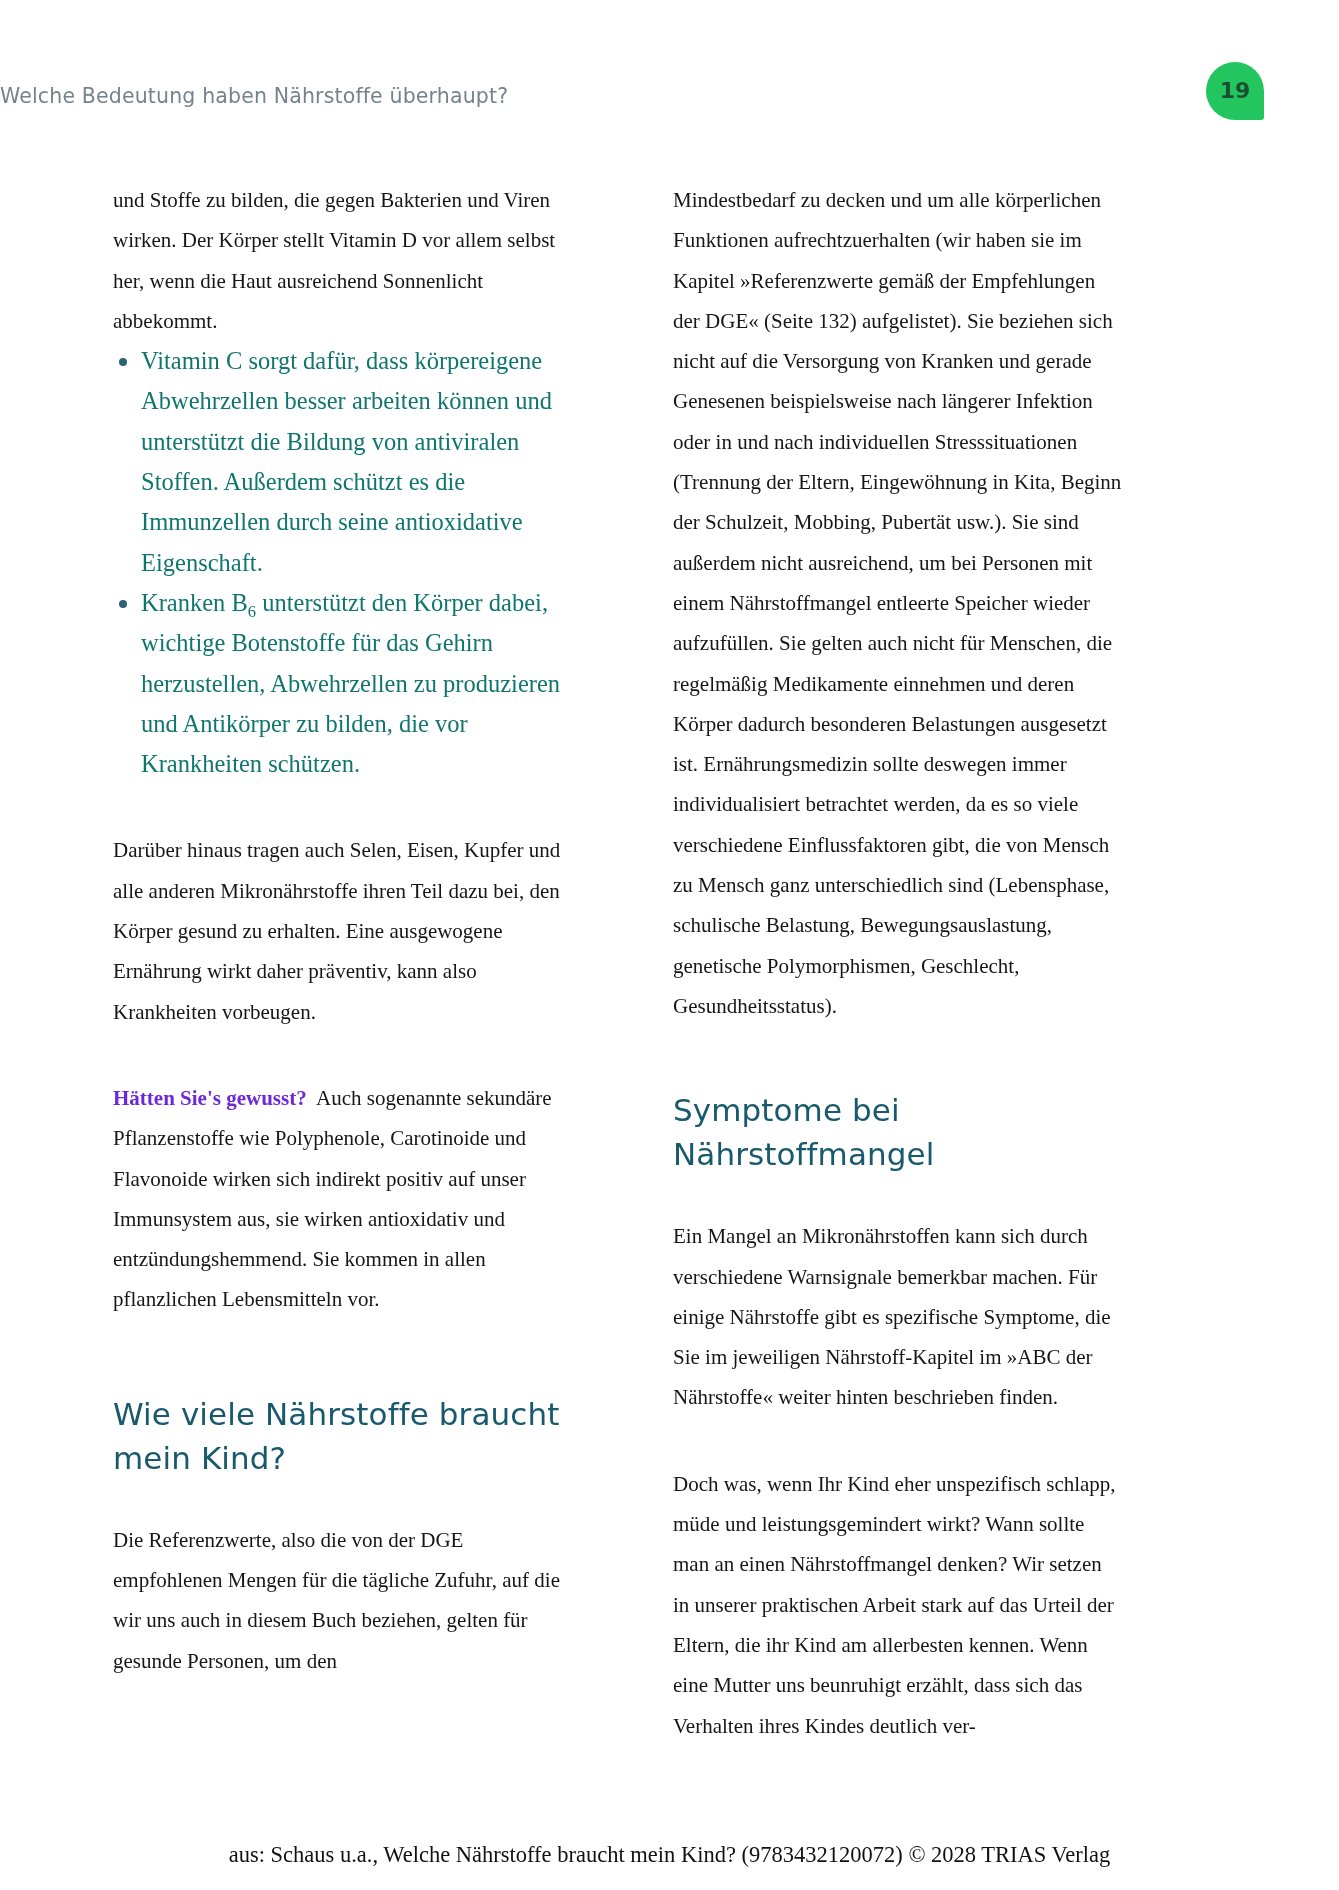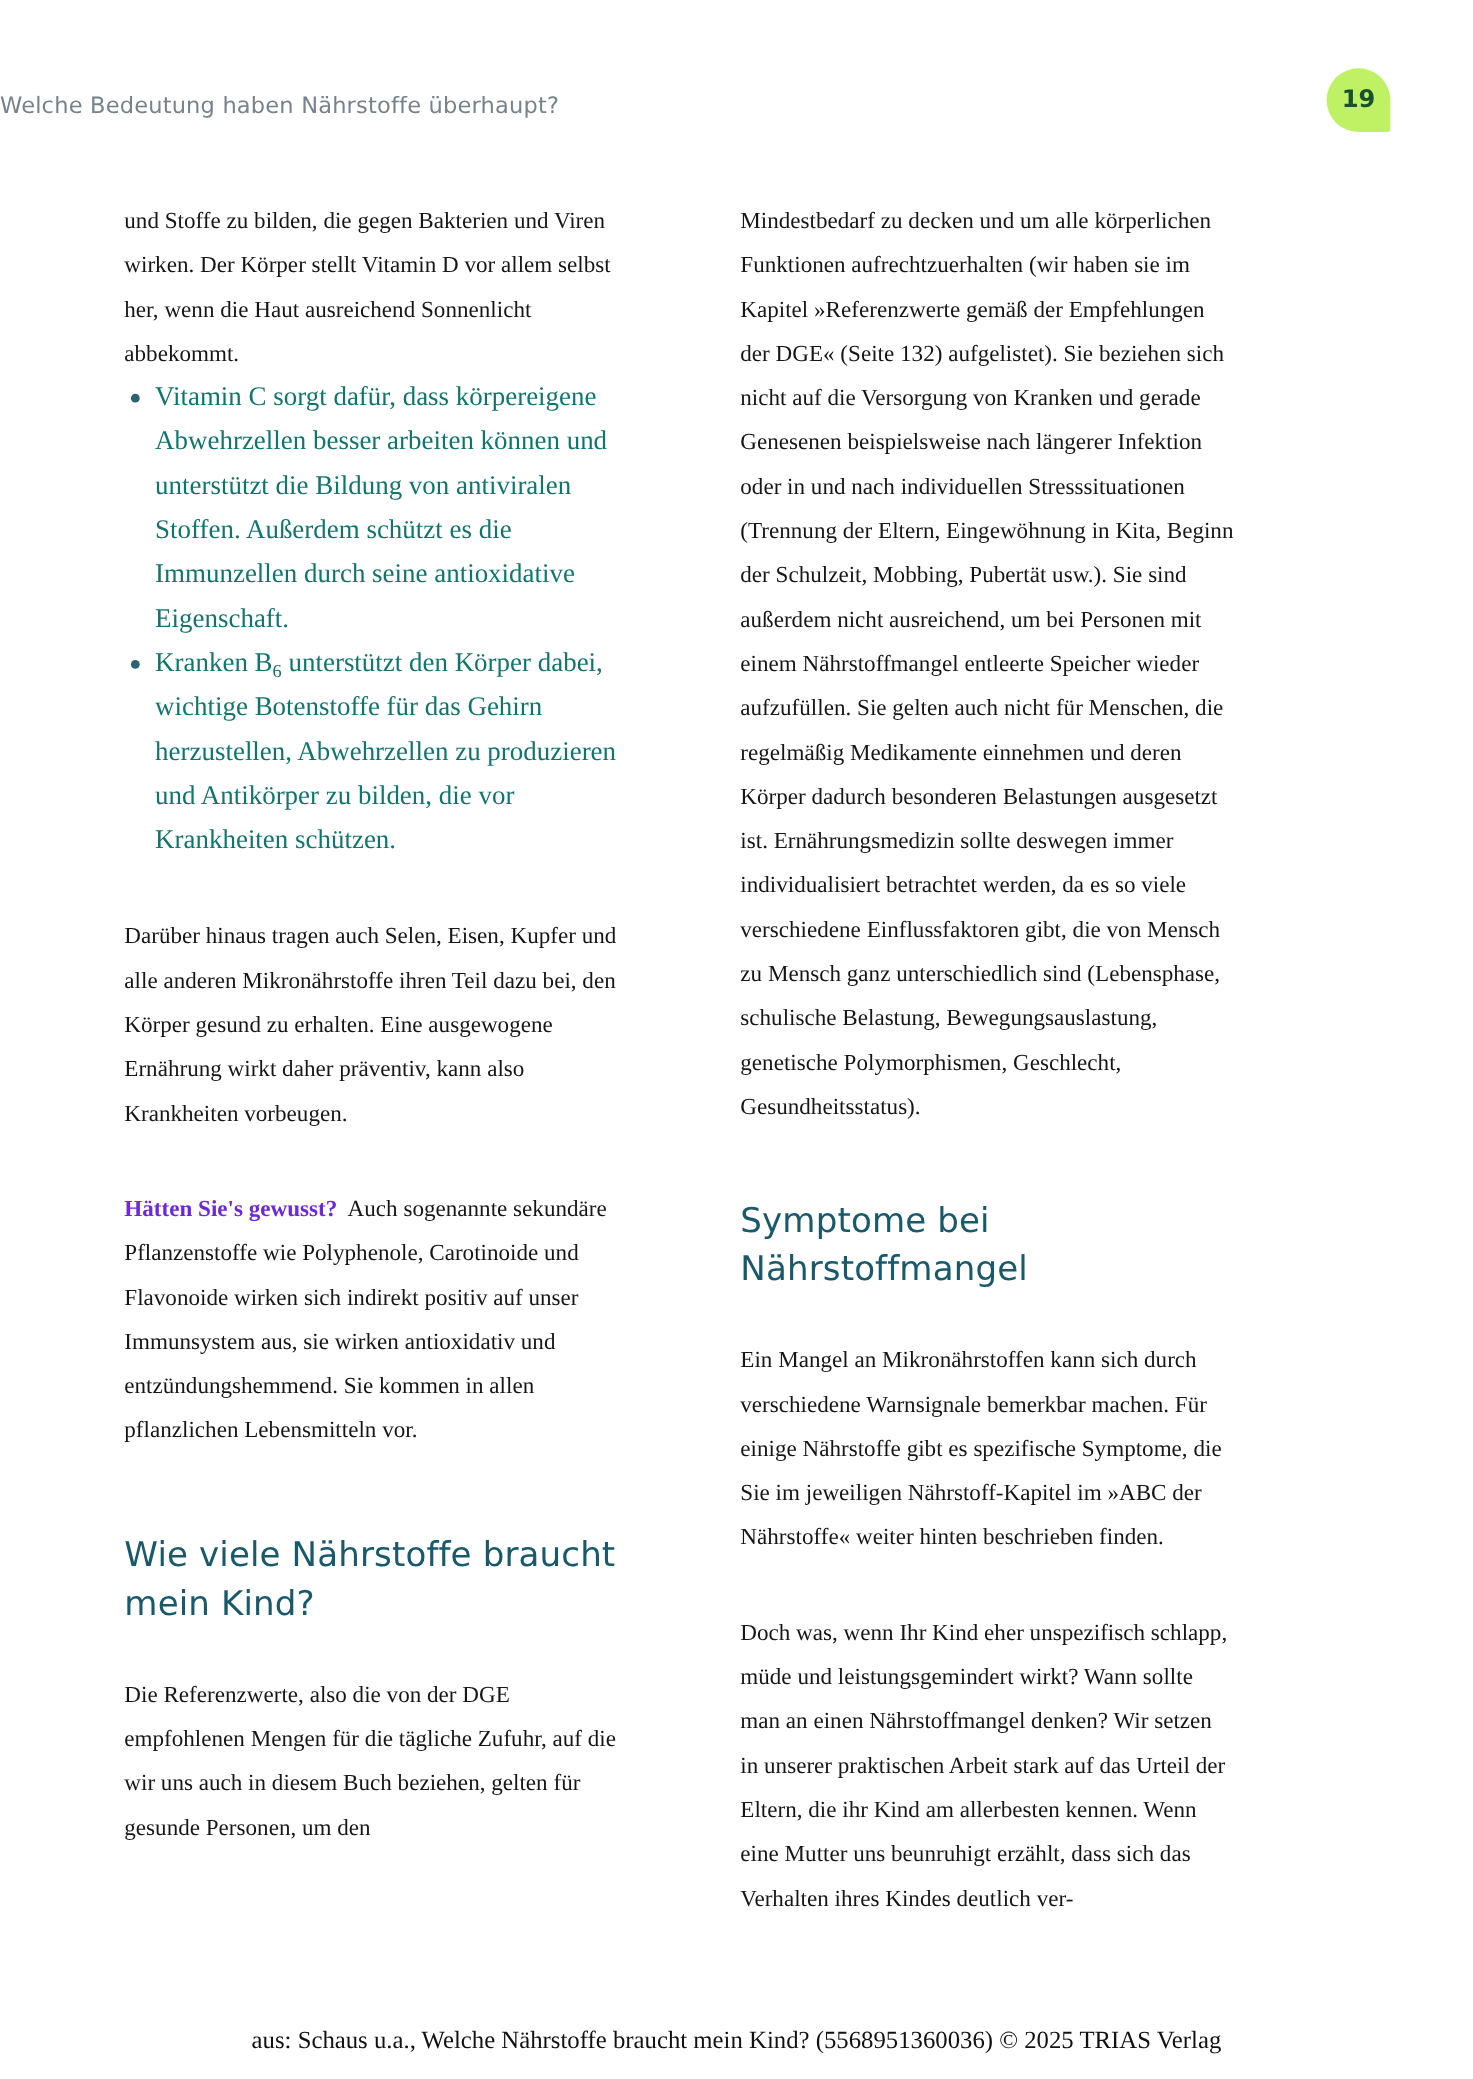--- a/index.html
+++ b/index.html
@@ -27,21 +27,21 @@
     color: #76828c;
     white-space: nowrap;
   }
 
   .page-badge {
     position: absolute;
     top: 62px;
     left: 1206px;
     width: 58px;
     height: 58px;
-    background: #bef264;
+    background: #22c55e;
     border-radius: 29px 29px 3px 29px;
     display: flex;
     align-items: center;
     justify-content: center;
   }
   .page-badge span {
     font-family: "DejaVu Sans", "Liberation Sans", sans-serif;
     font-size: 22px;
     font-weight: 700;
     color: #19502f;
@@ -180,13 +180,13 @@
     <div class="spacer-sm"></div>
 
     <p class="body">Ein Mangel an Mikronährstoffen kann sich durch verschiedene Warnsignale bemerkbar machen. Für einige Nährstoffe gibt es spezifische Symptome, die Sie im jeweiligen Nährstoff-Kapitel im »ABC der Nährstoffe« weiter hinten beschrieben finden.</p>
 
     <div class="spacer-md"></div>
 
     <p class="body">Doch was, wenn Ihr Kind eher unspezifisch schlapp, müde und leistungsgemindert wirkt? Wann sollte man an einen Nährstoffmangel denken? Wir setzen in unserer praktischen Arbeit stark auf das Urteil der Eltern, die ihr Kind am allerbesten kennen. Wenn eine Mutter uns beunruhigt erzählt, dass sich das Verhalten ihres Kindes deutlich ver-</p>
   </div>
 </div>
 
-<div class="footer">aus: Schaus u.a., Welche Nährstoffe braucht mein Kind? (5568951360036) © 2025 TRIAS Verlag</div>
+<div class="footer">aus: Schaus u.a., Welche Nährstoffe braucht mein Kind? (9783432120072) © 2028 TRIAS Verlag</div>
 
 </body></html>

